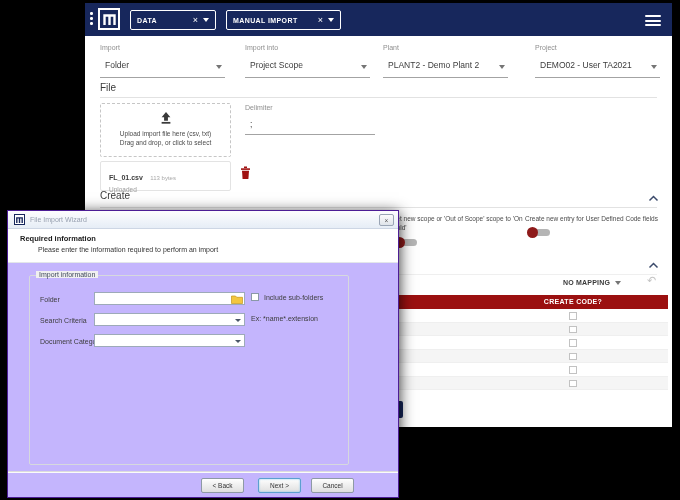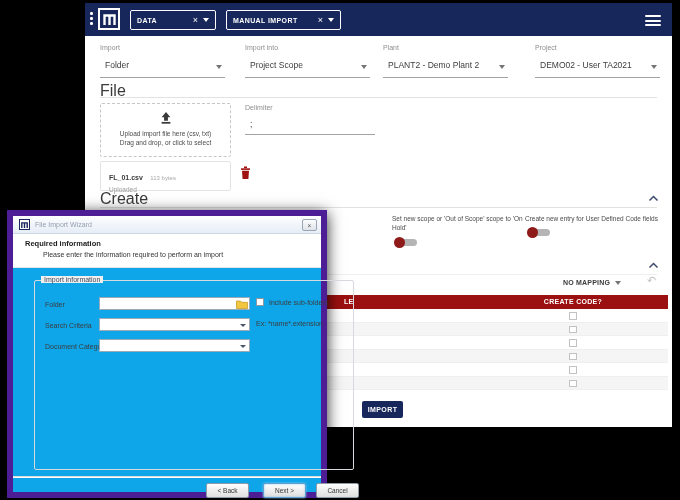--- a/index.html
+++ b/index.html
@@ -22,21 +22,21 @@
   .tri-down-g { width:0; height:0; border-left:3.5px solid transparent; border-right:3.5px solid transparent; border-top:4px solid #757575; }
   .burger { position:absolute; right:11px; top:12px; display:flex; flex-direction:column; gap:2.5px; cursor:pointer; }
   .burger i { width:16px; height:2px; background:#fff; border-radius:1px; }
 
   
   .filter { position:absolute; top:41px; width:125px; height:34px; border-bottom:1px solid #a3a3a3; cursor:pointer; }
   .flabel { position:absolute; left:0; top:0; font-size:7px; color:#8f8f8f; }
   .fvalue { position:absolute; left:5px; top:16px; font-size:8.5px; color:#3c3c3c; white-space:nowrap; }
   .farrow { position:absolute; right:3px; top:21px; }
 
-  .sec-h { position:absolute; left:15px; font-size:16px; color:#3a3a3a; }
+  .sec-h { position:absolute; left:15px; font-size:10px; color:#3a3a3a; }
   .hrule { position:absolute; left:15px; width:557px; height:1px; background:#e2e2e2; }
 
   .dropzone { position:absolute; left:15px; top:100px; width:131px; height:54px;
               border:1.5px dashed #c6c6c6; border-radius:2px; text-align:center; cursor:pointer; }
   .dz-text { font-size:6.5px; color:#4a4a4a; line-height:9px; }
   .upicon { margin:7px auto 4px; display:block; }
 
   .dlabel { position:absolute; left:160px; top:101px; font-size:7px; color:#8f8f8f; }
   .dvalue { position:absolute; left:165px; top:116px; font-size:8.5px; color:#3c3c3c; }
   .dline  { position:absolute; left:160px; top:131px; width:130px; height:1px; background:#a3a3a3; }
@@ -70,22 +70,22 @@
   .trow { position:relative; width:100%; height:13.5px; border-bottom:1px solid #efefef; background:#fff; }
   .trow:nth-child(even) { background:#f5f5f5; }
   .tcheck { position:absolute; left:469px; top:3px; width:7.5px; height:7.5px;
             border:1px solid #c2c2c2; background:#fff; cursor:pointer; }
 
   .import-btn { position:absolute; left:277px; top:398px; width:41px; height:17px; background:#17275c;
                 color:#fff; font-size:7px; font-weight:bold; letter-spacing:.4px; border-radius:2px;
                 display:flex; align-items:center; justify-content:center; cursor:pointer; }
 
   
-  .dlg { position:absolute; left:7px; top:210px; width:320px; height:288px; z-index:5;
-         background:#0ea5e9; border:6px solid #4c1d95; box-shadow:0 3px 14px rgba(0,0,0,.85); }
+  .dlg { position:absolute; left:7px; top:210px; width:392px; height:288px; z-index:5;
+         background:#c4b5fd; border:1px solid #4c1d95; box-shadow:0 3px 14px rgba(0,0,0,.85); }
   .dlg-title { position:absolute; left:0; top:0; width:100%; height:18px;
                background:linear-gradient(#fdfdfe,#e6edf6); border-bottom:1px solid #cdd6e4; }
   .dlg-ico { position:absolute; left:6px; top:3px; width:11px; height:11px; background:#fff;
              border:1px solid #17275c; display:flex; align-items:center; justify-content:center; }
   .dlg-title-txt { position:absolute; left:22px; top:5px; font-size:7px; color:#97a0b0; }
   .dlg-close { position:absolute; right:4px; top:3px; width:15px; height:12px;
                background:linear-gradient(#fcfcfc,#dfe4ea); border:1px solid #9aa5b5; border-radius:2px;
                font-size:6.5px; color:#555; display:flex; align-items:center; justify-content:center; cursor:pointer; }
   .dlg-head { position:absolute; left:0; top:18px; width:100%; height:34px; background:#fff; border-bottom:1px solid #e3e6ea; }
   .dlg-h1 { position:absolute; left:12px; top:5px; font-size:7.5px; font-weight:bold; color:#1b1b1b; }

